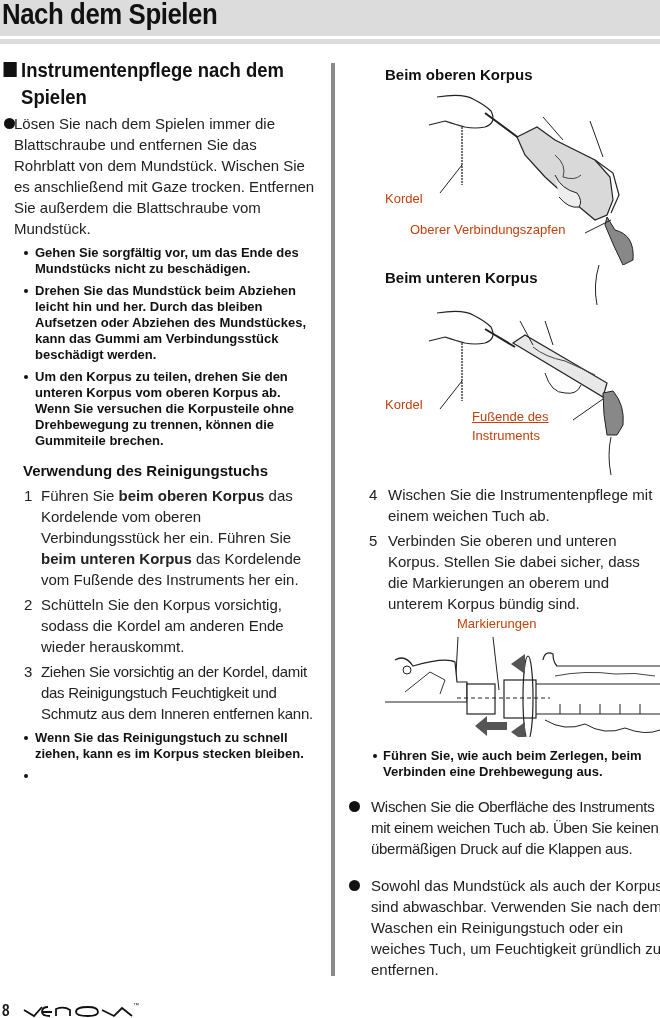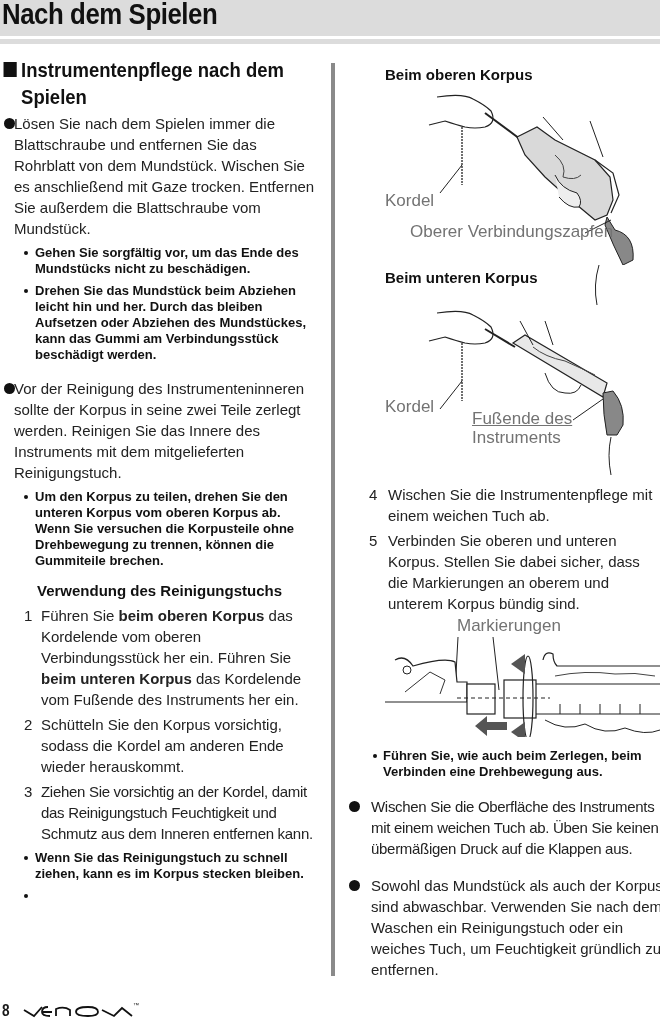--- a/index.html
+++ b/index.html
@@ -17,27 +17,27 @@
 
   .section-heading { position: relative; padding-left: 24px; font-weight: bold; font-size: 21px; line-height: 27px; color: #111; transform: scaleX(0.88); transform-origin: left top; width: 360px; }
   .section-square { position: absolute; left: 4px; top: 6px; width: 15px; height: 15px; background: #111; }
 
   .bullet-item { position: relative; padding-left: 14px; font-size: 15px; line-height: 21px; color: #222; }
   .bullet-dot { position: absolute; left: 4px; top: 5px; width: 11px; height: 11px; border-radius: 50%; background: #111; }
 
   .note { position: relative; padding-left: 35px; font-size: 13px; font-weight: bold; line-height: 16px; color: #111; margin-top: 6px; }
   .note-dot { position: absolute; left: 24px; top: 6px; width: 4px; height: 4px; border-radius: 50%; background: #111; }
 
-  .subheading { font-weight: bold; font-size: 15px; line-height: 20px; color: #111; padding-left: 37px; }
+  .subheading { font-weight: bold; font-size: 15px; line-height: 20px; color: #111; padding-left: 23px; }
 
   .step { position: relative; padding-left: 41px; font-size: 15px; line-height: 21px; color: #222; }
   .step-num { position: absolute; left: 24px; top: 0; }
   b { font-weight: bold; }
 
-  .fig-label { position: absolute; font-size: 17px; color: #737373; white-space: nowrap; }
+  .fig-label { position: absolute; font-size: 13px; color: #c2410c; white-space: nowrap; }
   .fig-heading { position: absolute; font-weight: bold; font-size: 15px; color: #111; white-space: nowrap; }
 
   .footer { position: absolute; left: 0; top: 1002px; height: 16px; width: 300px; }
   .page-num { position: absolute; left: 2px; top: 0; font-weight: bold; font-size: 16px; transform: scaleX(0.85); transform-origin: left top; }
   .footer-label { position: absolute; left: 145px; top: 15px; font-size: 14px; color: #222; }
   svg { display: block; }
 </style>
 </head>
 <body>
 
@@ -61,24 +61,20 @@
   <div class="note">
     <span class="note-dot"></span>
     <div>Gehen Sie sorgfältig vor, um das Ende des Mundstücks nicht zu beschädigen.</div>
   </div>
 
   <div class="note">
     <span class="note-dot"></span>
     <div>Drehen Sie das Mundstück beim Abziehen leicht hin und her. Durch das bleiben Aufsetzen oder Abziehen des Mundstückes, kann das Gummi am Verbindungsstück beschädigt werden.</div>
   </div>
 
-  <div class="bullet-item" style="margin-top:15px;">
-    <span class="bullet-dot"></span>
-    <div>Vor der Reinigung des Instrumenteninneren sollte der Korpus in seine zwei Teile zerlegt werden. Reinigen Sie das Innere des Instruments mit dem mitgelieferten Reinigungstuch.</div>
-  </div>
   <div class="note">
     <span class="note-dot"></span>
     <div>Um den Korpus zu teilen, drehen Sie den unteren Korpus vom oberen Korpus ab. Wenn Sie versuchen die Korpusteile ohne Drehbewegung zu trennen, können die Gummiteile brechen.</div>
   </div>
 
   <div class="subheading" style="margin-top:12px;">Verwendung des Reinigungstuchs</div>
 
   <div class="step" style="margin-top:4px;">
     <span class="step-num">1</span>
     <span>Führen Sie </span><b>beim oberen Korpus</b><span> das Kordelende vom oberen Verbindungsstück her ein. Führen Sie </span><b>beim unteren Korpus</b><span> das Kordelende vom Fußende des Instruments her ein.</span>

